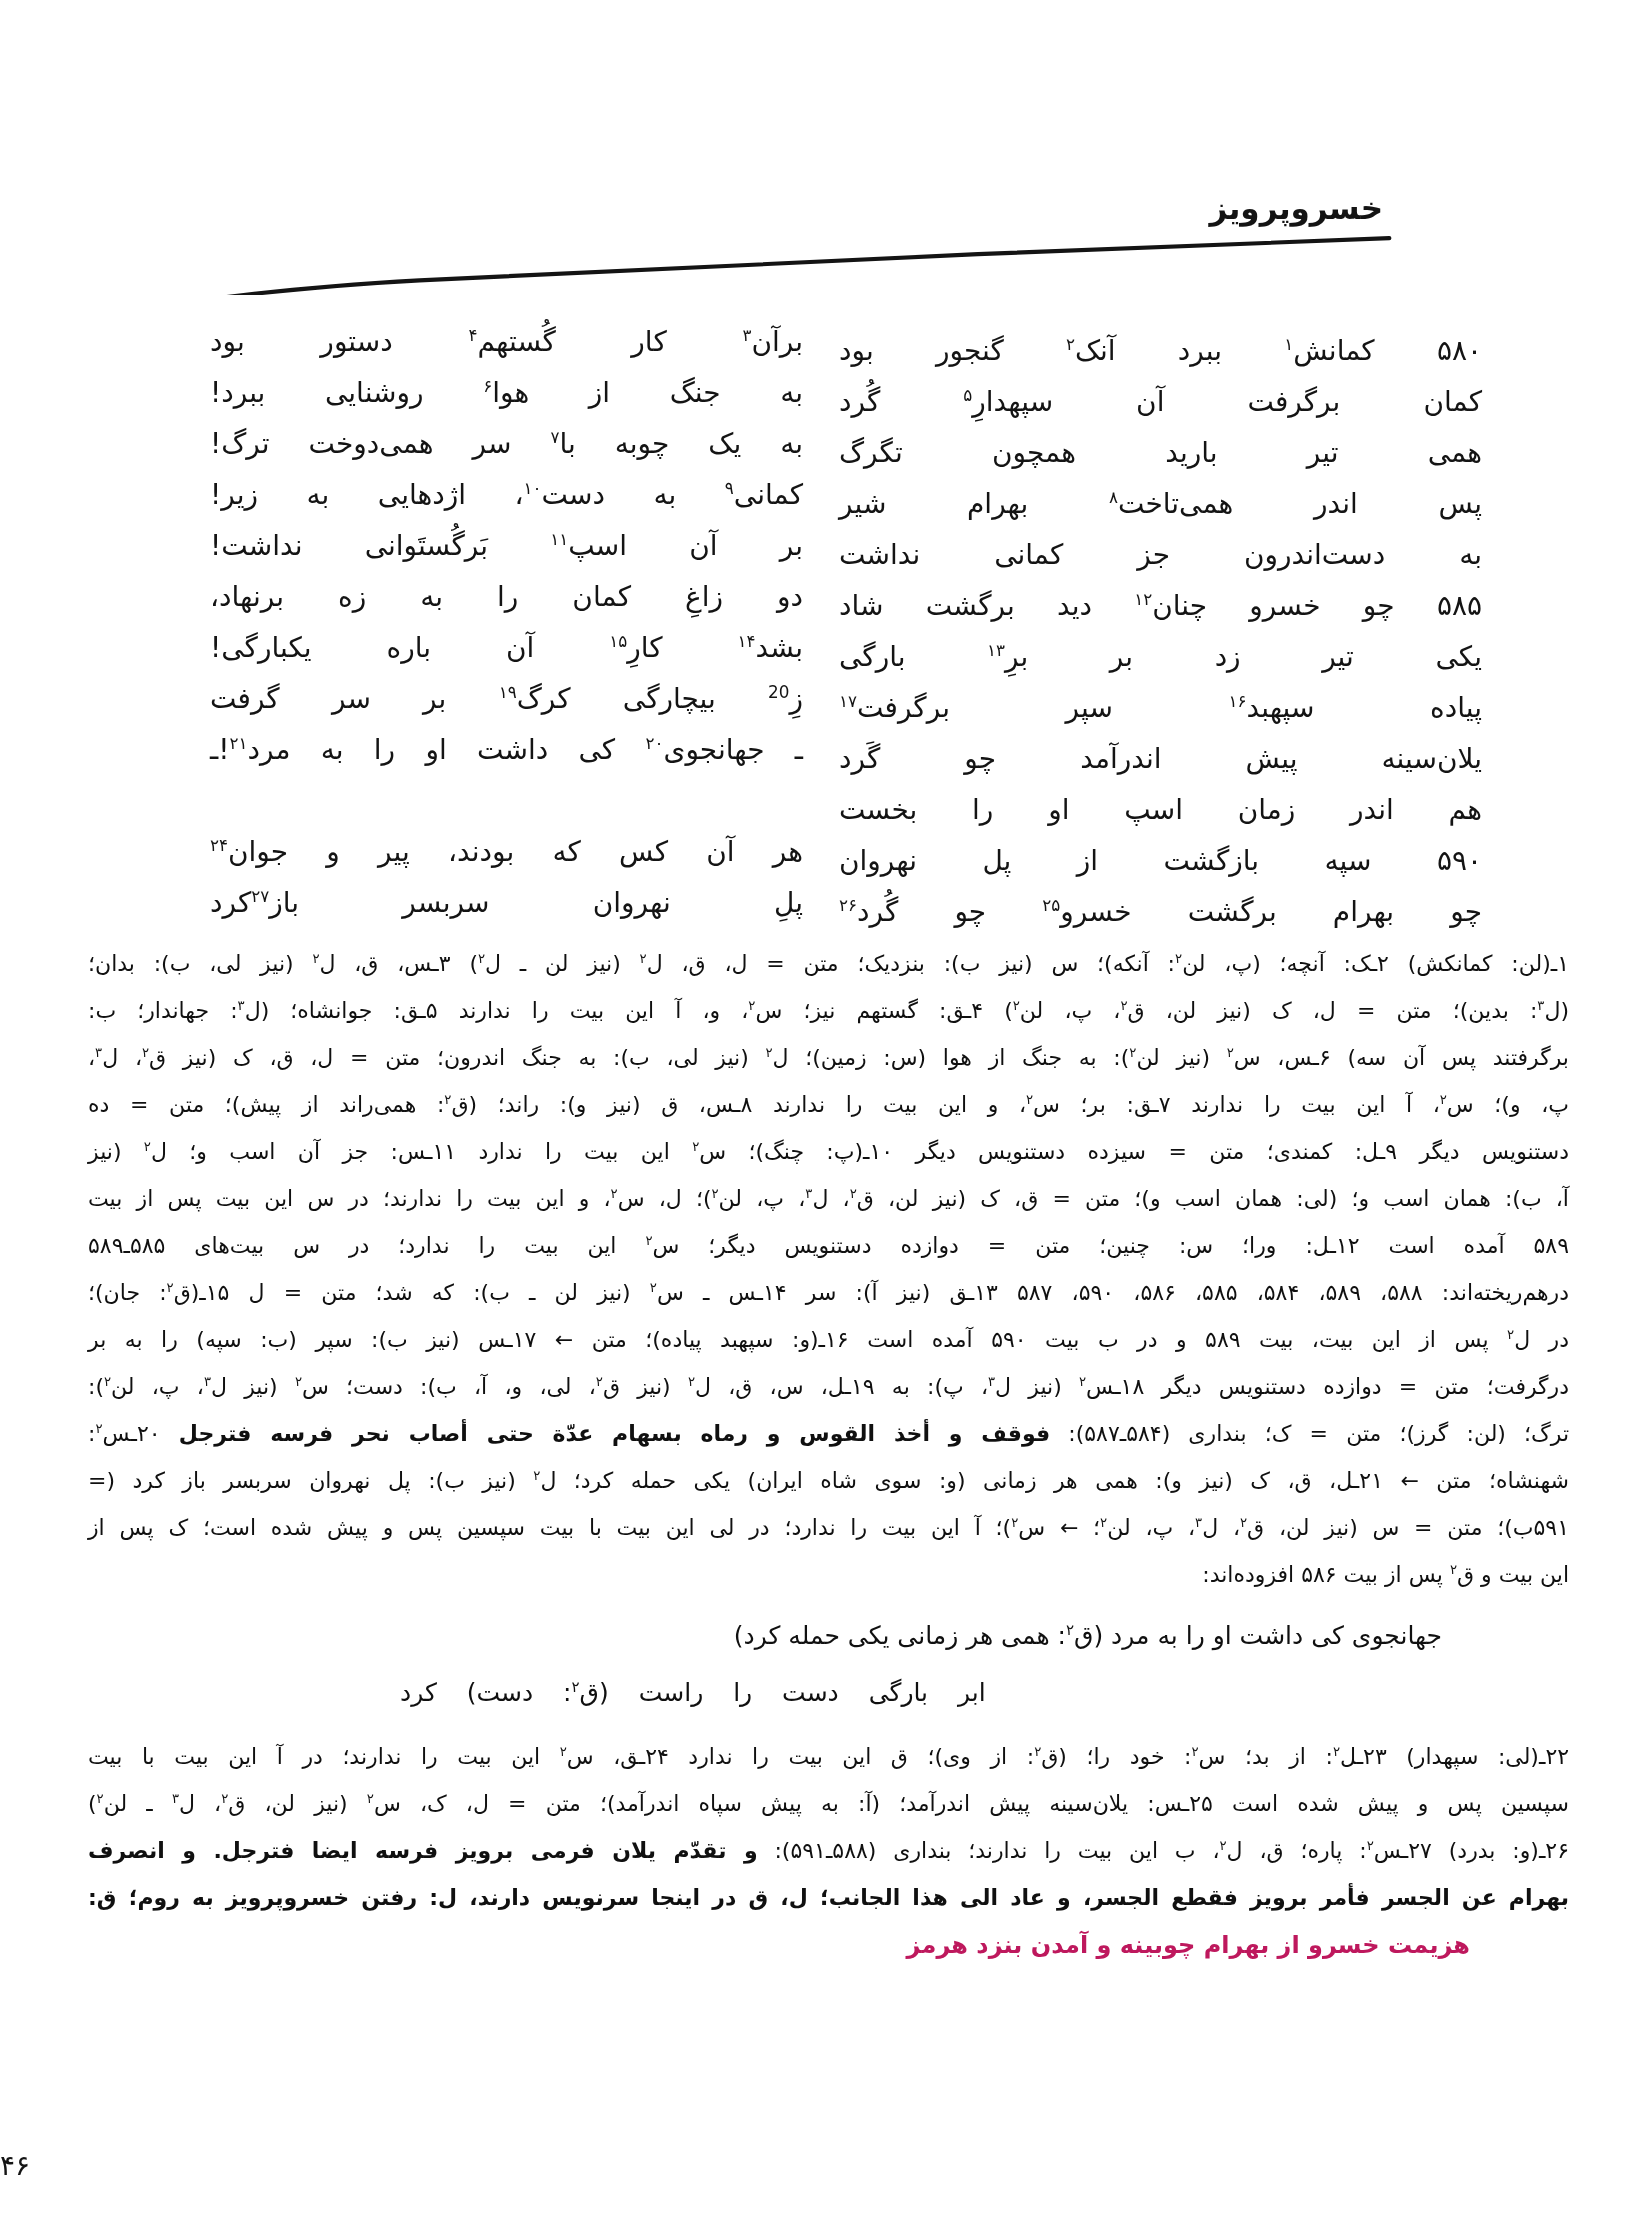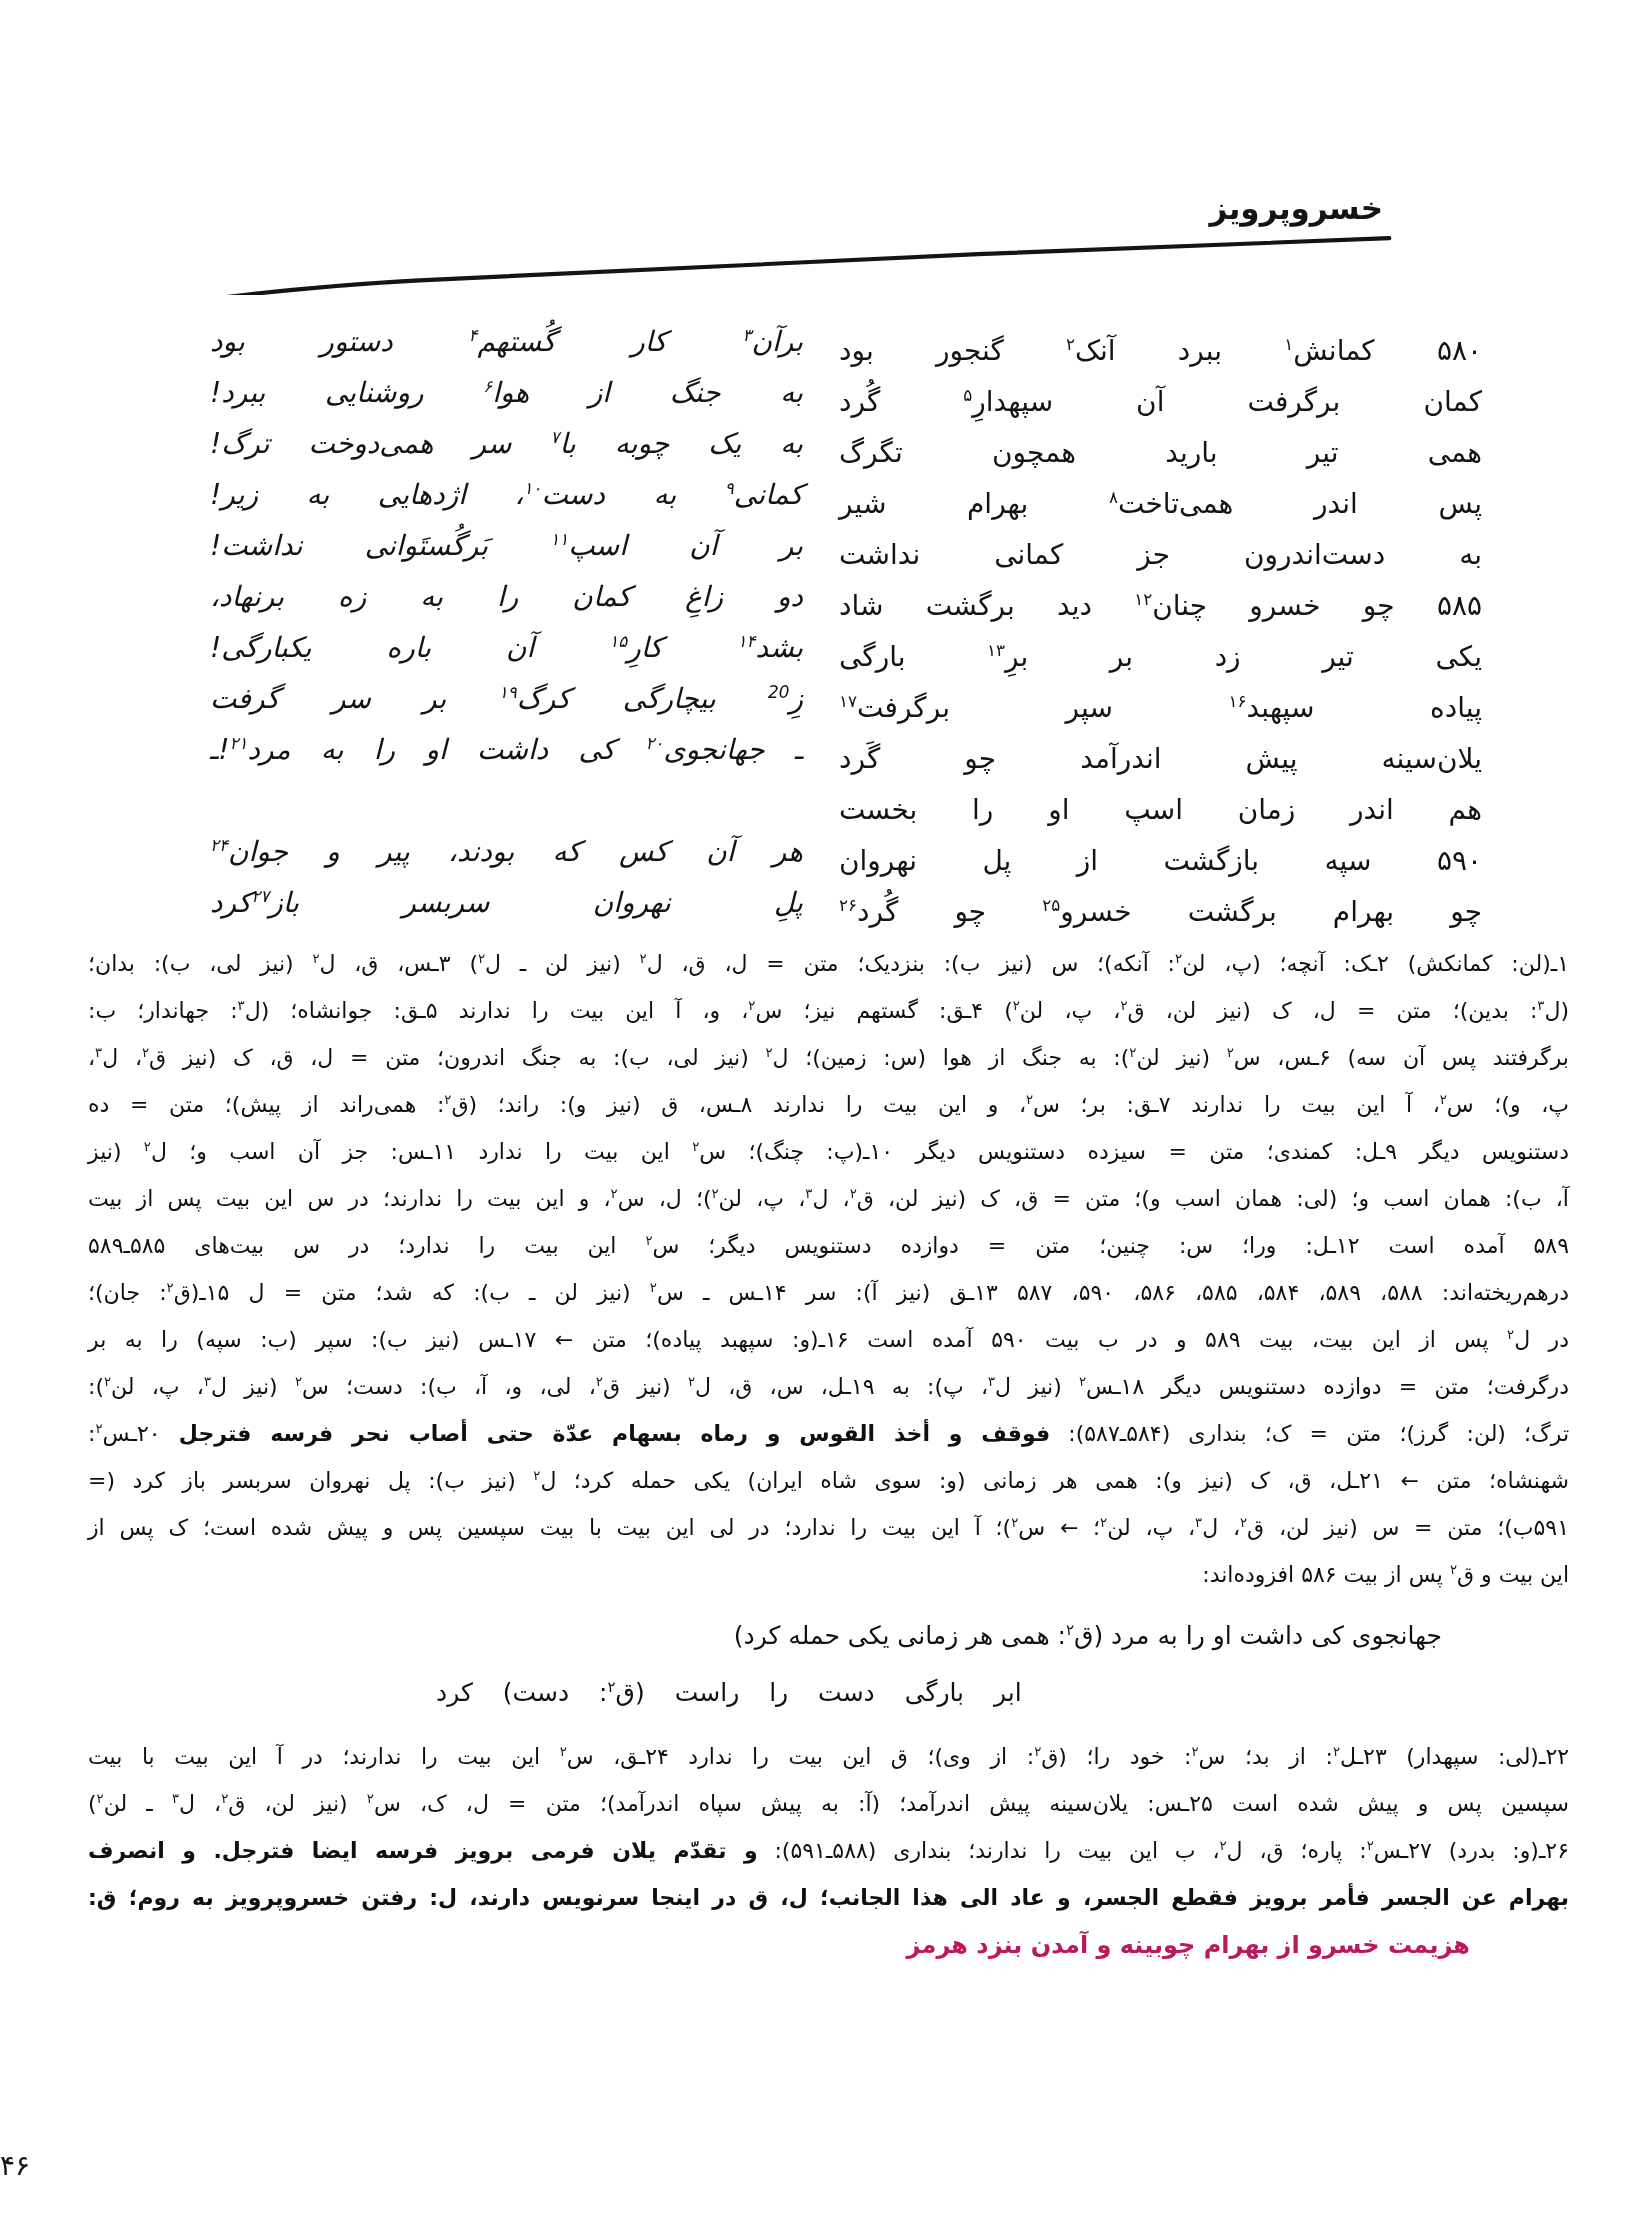--- a/index.html
+++ b/index.html
@@ -15,36 +15,36 @@
   }
   .header-rule{position:absolute;top:229px;left:115px;width:1278px;height:66px;}
   
   .poem{position:absolute;top:316px;right:165px;left:210px;direction:rtl;}
   .verse-row{display:flex;justify-content:space-between;height:51px;align-items:center;}
   .hemi{
     font-size:28px;line-height:1.2;
     text-align:justify;text-align-last:justify;
   }
   .hemi-r{width:643px;margin-top:18px;}
-  .hemi-l{width:593px;font-style:italic;}
+  .hemi-l{width:593px;}
   .vnum{font-weight:normal;}
   sup{font-size:0.60em;line-height:0;vertical-align:super;}
   
   .apparatus{
     position:absolute;left:88px;right:78px;direction:rtl;
     font-size:22px;line-height:47px;color:#101010;
   }
   .app-1{top:940px;}
   .app-2{top:1733px;}
   .app-line{text-align:justify;text-align-last:justify;white-space:normal;}
   .app-line.short{text-align-last:right;}
   .app-line.boldline{font-weight:bold;}
   .quote-line{position:absolute;direction:rtl;font-size:25px;color:#101010;}
   .quote-1{top:1621px;right:205px;}
-  .quote-2{top:1678px;left:400px;word-spacing:22px;margin-left:36px;}
+  .quote-2{top:1678px;left:400px;word-spacing:22px;}
   .headline-2{
     position:absolute;top:1931px;right:177px;direction:rtl;
     font-size:24px;font-weight:bold;color:#be185d;
   }
   .page-num{
     position:absolute;top:2149px;left:0;right:0;
     text-align:left;font-size:28px;direction:rtl;
   }
   b{font-weight:bold;}
 </style>

